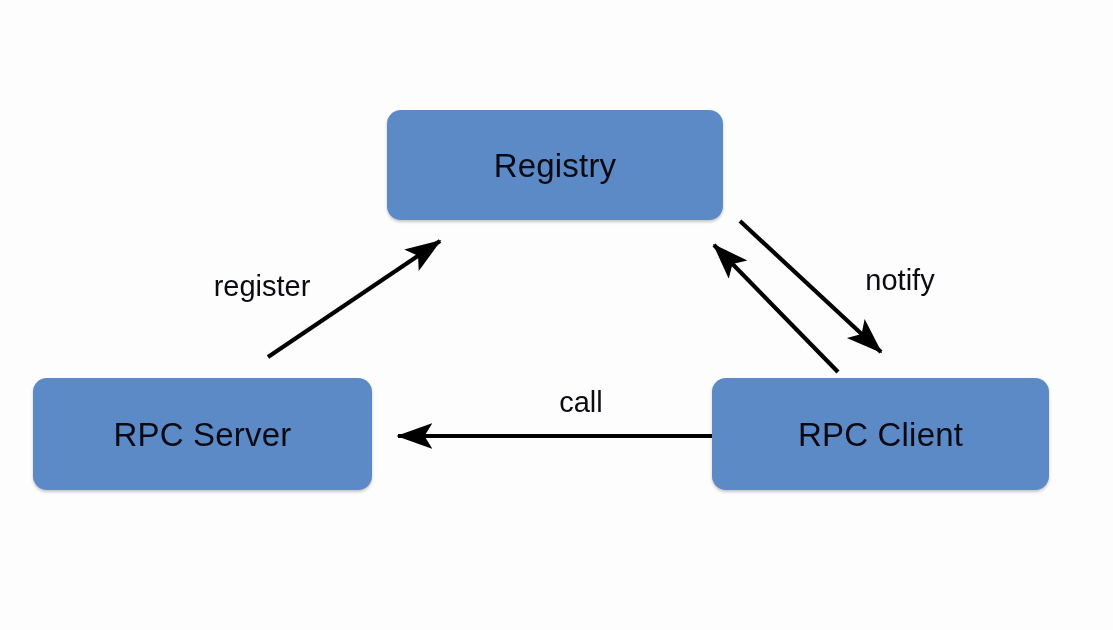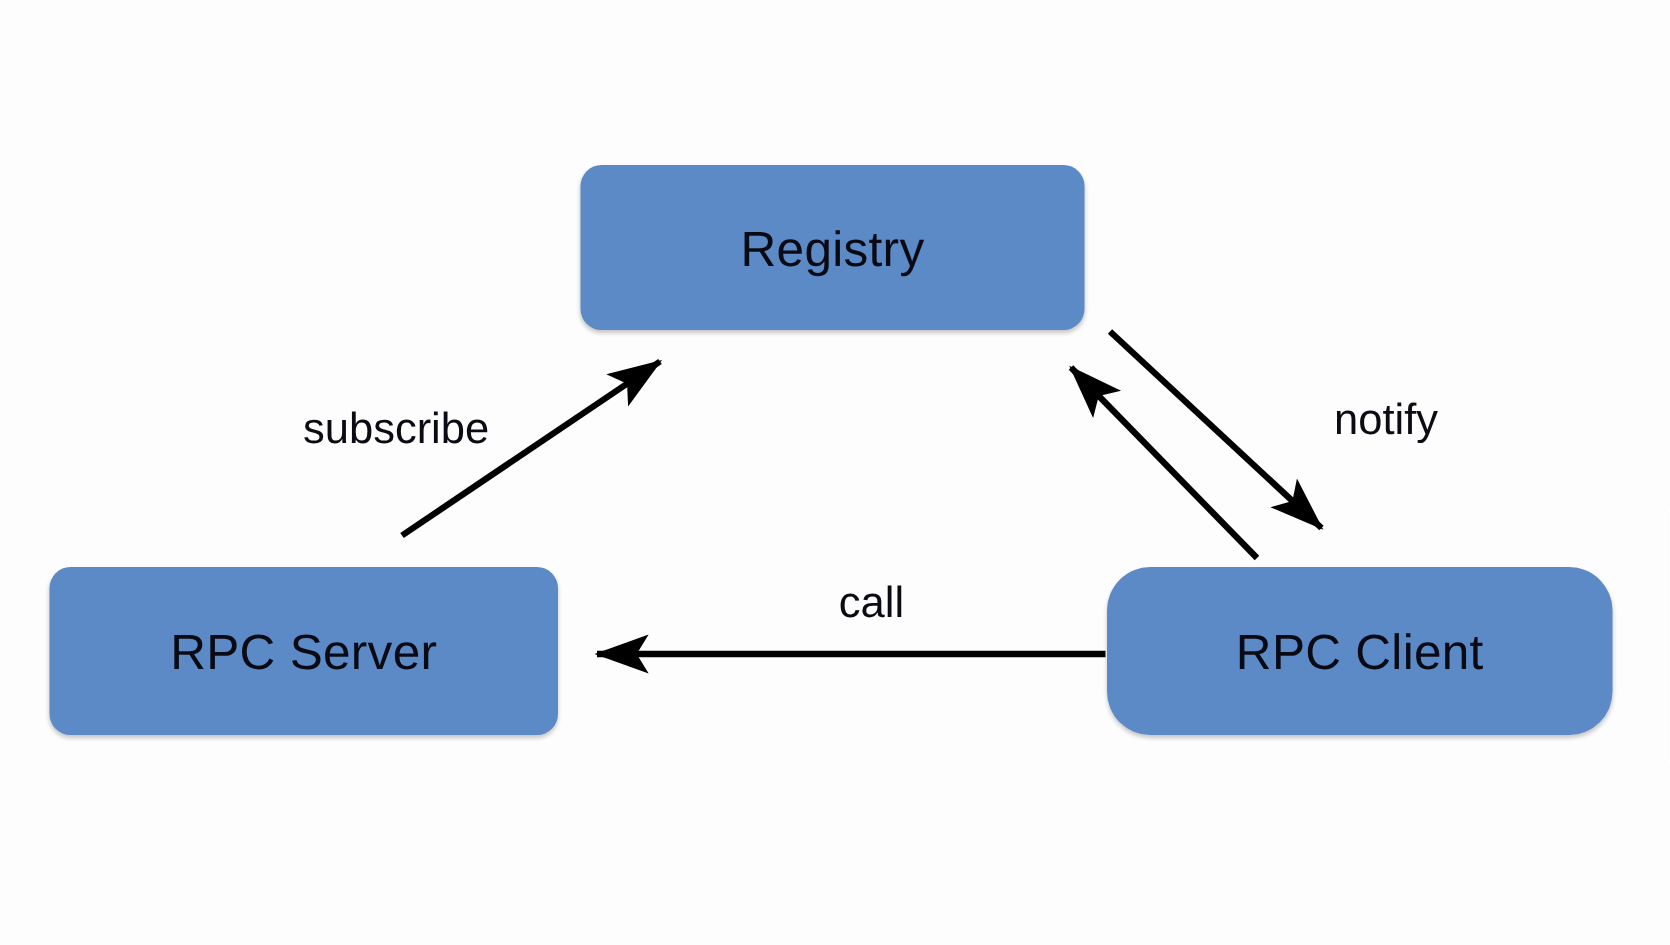--- a/index.html
+++ b/index.html
@@ -44,25 +44,25 @@
     position: absolute;
     font-family: "Liberation Sans", sans-serif;
     font-size: 29px;
     color: #0b0b14;
     line-height: 1;
     white-space: nowrap;
     text-align: center;
   }
   #node-registry   { left: 387px; top: 110px; width: 336px; height: 110px; }
   #node-rpc-server { left: 33px;  top: 378px; width: 339px; height: 112px; }
-  #node-rpc-client { left: 738px; top: 378px; width: 337px; height: 112px; border-radius: 29px; }
+  #node-rpc-client { left: 712px; top: 378px; width: 337px; height: 112px; }
 
   #label-register  { left: 202px; top: 272px; width: 120px; }
   #label-subscribe { left: 606px; top: 317px; width: 140px; }
-  #label-notify    { left: 884px; top: 266px; width: 80px;  }
+  #label-notify    { left: 860px; top: 266px; width: 80px;  }
   #label-call      { left: 549px; top: 388px; width: 64px;  }
 </style>
 </head>
 <body>
 
 <div id="canvas">
 
   <svg id="diagram-svg" viewBox="0 0 1113 630" xmlns="http://www.w3.org/2000/svg">
     <defs>
       <marker id="arrowhead" markerWidth="9" markerHeight="9" refX="8.2" refY="3.1" orient="auto" markerUnits="strokeWidth">
@@ -84,20 +84,20 @@
   </div>
 
   <div class="node-box" id="node-rpc-server">
     <span class="node-label">RPC Server</span>
   </div>
 
   <div class="node-box" id="node-rpc-client">
     <span class="node-label">RPC Client</span>
   </div>
 
-  <div class="edge-label" id="label-register">subscribe</div>
+  <div class="edge-label" id="label-register">register</div>
 
 
   <div class="edge-label" id="label-notify">notify</div>
 
   <div class="edge-label" id="label-call">call</div>
 
 </div>
 
 </body></html>

